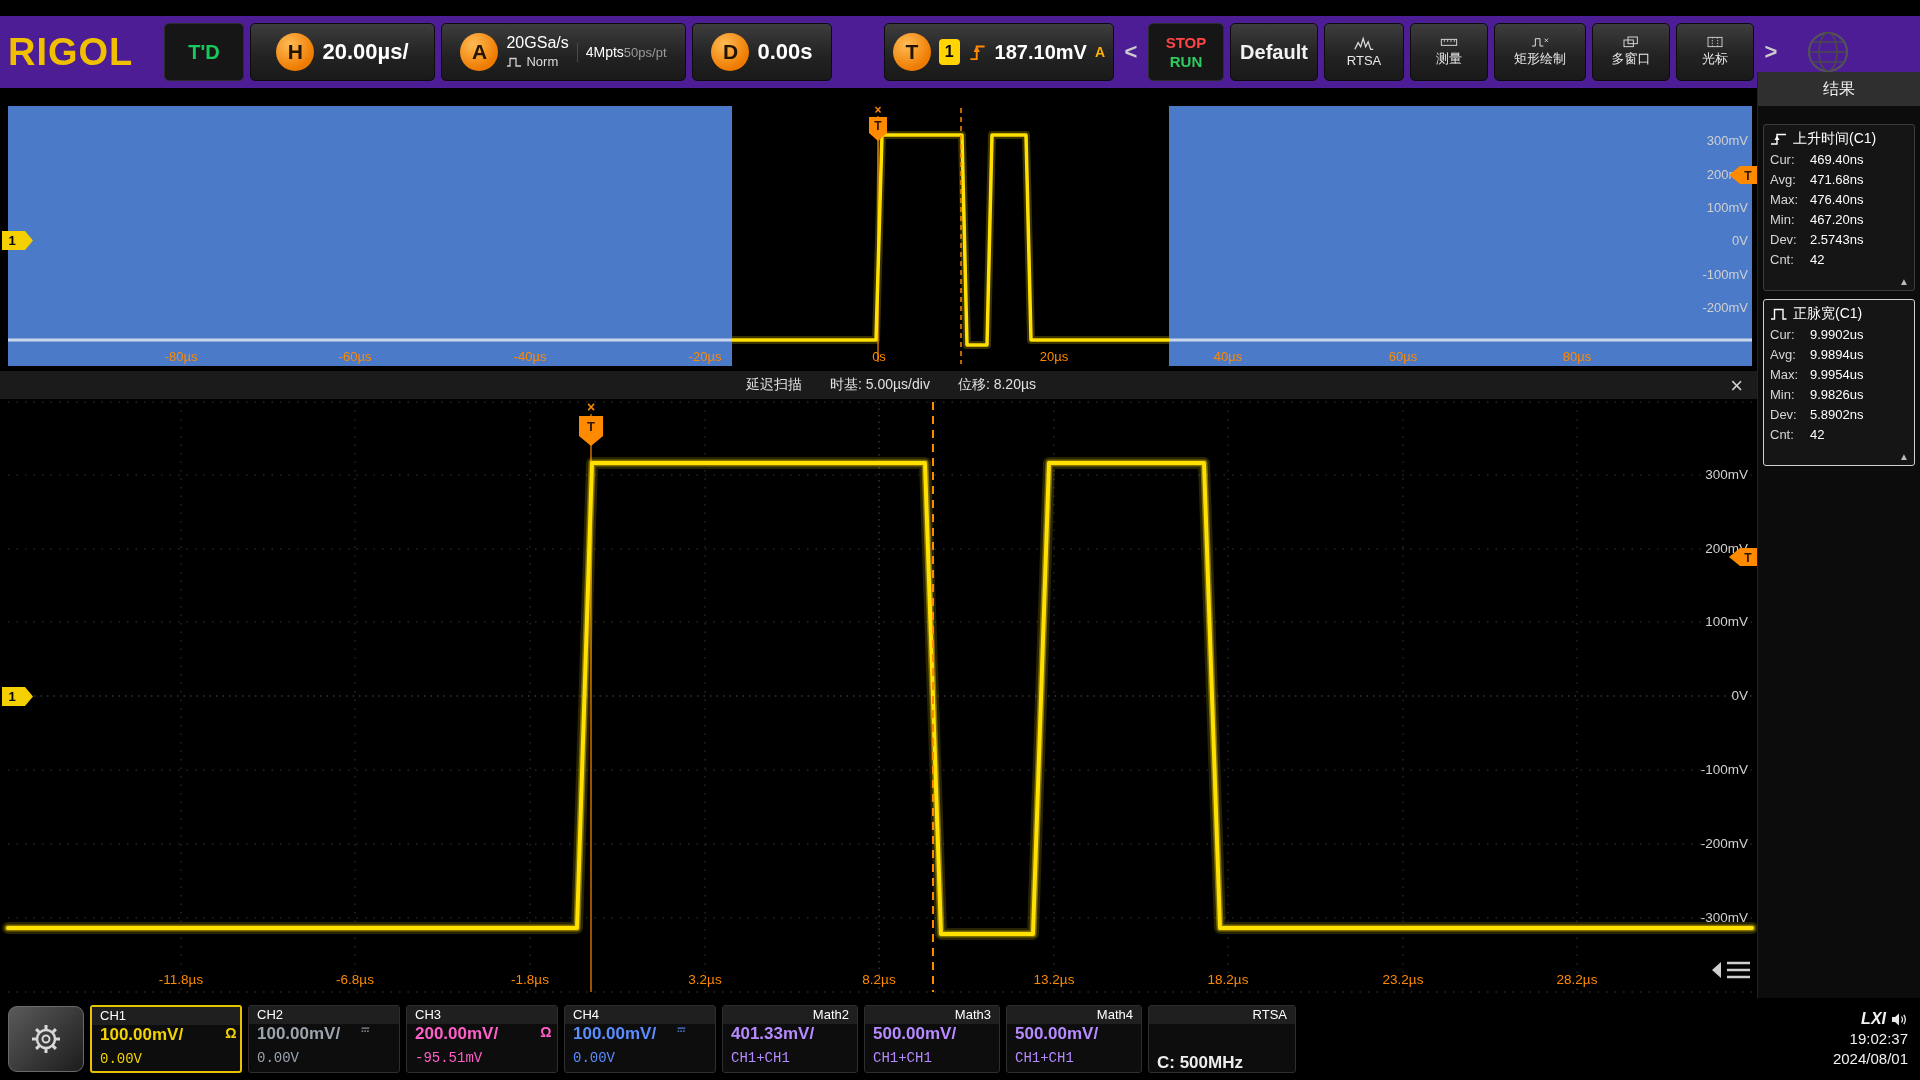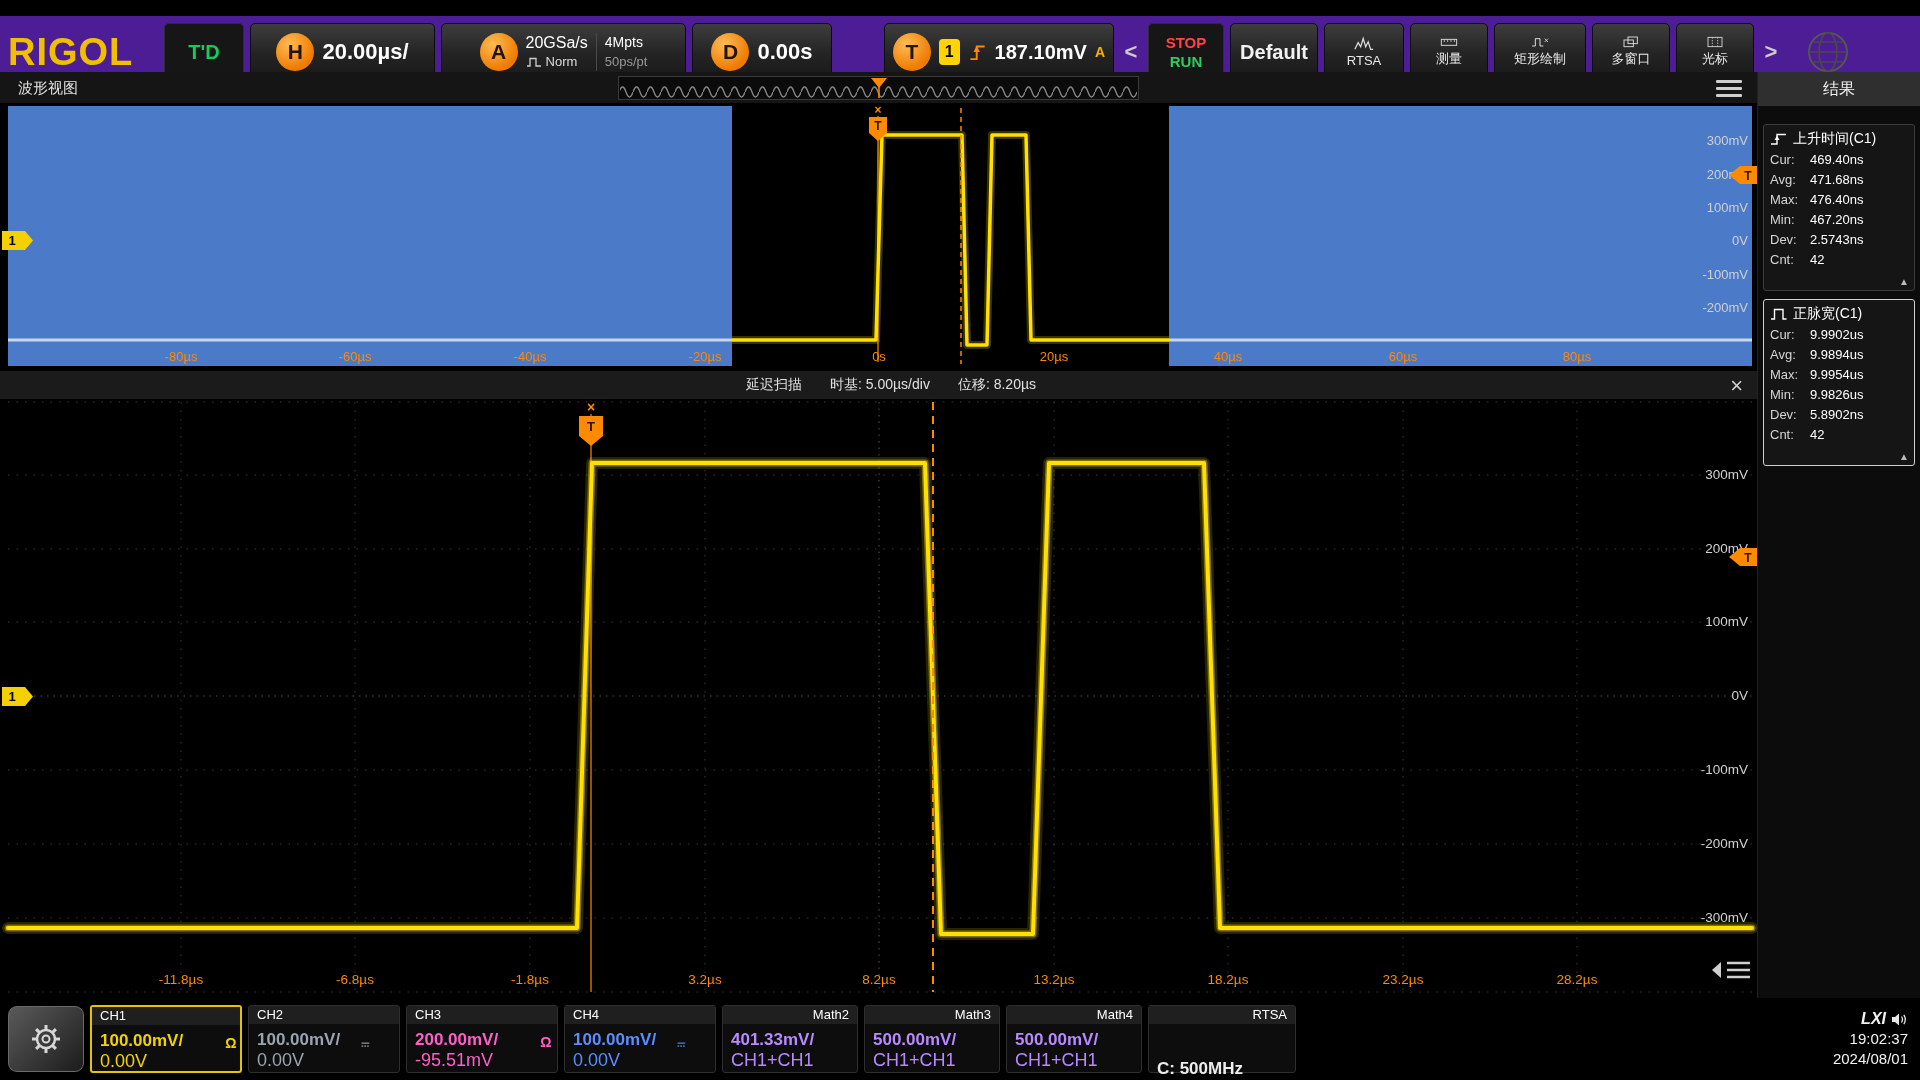--- a/index.html
+++ b/index.html
@@ -17,21 +17,21 @@
              justify-content:center; gap:8px; padding:12px 8px; flex:none; }
   .tb-dark { background:#161616; border:1px solid #2d2d2d; }
   .td-label { color:#17c95e; font-size:20px; font-weight:bold; }
   .badge { width:38px; height:38px; border-radius:50%; flex:none;
            background:radial-gradient(circle at 35% 30%, #ffbb55, #ee7b00 70%);
            color:#241300; font-weight:bold; font-size:21px; display:flex; align-items:center; justify-content:center; }
   .tb-big { color:#fff; font-size:22px; font-weight:bold; }
   .acq-col { display:flex; flex-direction:column; line-height:19px; }
   .acq-col .l1 { color:#fff; font-size:16px; }
   .acq-col .l2 { color:#ddd; font-size:13px; display:flex; align-items:center; gap:4px; }
-  .acq-col2 { display:flex; flex-direction:column; line-height:19px; border-left:1px solid #4a4a4a; padding-left:8px; }
+  .acq-col2 { display:flex; line-height:19px; border-left:1px solid #4a4a4a; padding-left:8px; }
   .acq-col2 .l1 { color:#fff; font-size:14px; }
   .acq-col2 .l2 { color:#999; font-size:13px; }
   .trg-src { width:26px; height:26px; background:#ffd400; border-radius:4px; color:#000;
              font-weight:bold; font-size:16px; display:flex; align-items:center; justify-content:center; }
   .trg-lvl { color:#fff; font-size:20px; font-weight:bold; }
   .trg-coup { color:#ffb000; font-size:14px; font-weight:bold; align-self:flex-start; margin-top:8px; }
   .chev { width:22px; color:#ccc; font-size:22px; font-weight:bold; text-align:center; flex:none; cursor:pointer; }
   .stoprun { flex-direction:column; gap:0; line-height:19px; width:76px; }
   .stop-t { color:#ff4545; font-weight:bold; font-size:15px; }
   .run-t { color:#2ecc5e; font-weight:bold; font-size:15px; }
@@ -74,22 +74,22 @@
   .settings-tile { width:76px; height:66px; border-radius:9px; flex:none;
                    background:linear-gradient(135deg,#5a5a5a,#1c1c1c); border:1px solid #6a6a6a;
                    display:flex; align-items:center; justify-content:center; cursor:pointer; }
   .ch-tile { width:152px; height:68px; background:#0d0d0d; border:1px solid #2e2e2e; border-radius:3px;
              position:relative; padding:0 8px 2px; flex:none; cursor:pointer; }
   .ch-tile.selected { border:2px solid #e6c300; }
   .m-tile { width:136px; }
   .r-tile { width:148px; }
   .tile-head { height:18px; line-height:18px; font-size:13px; color:#fff; background:#1f1f1f; margin:0 -8px; padding:0 8px; }
   .tile-head.right { text-align:right; }
-  .tile-line1 { display:flex; align-items:flex-end; gap:21px; font-size:17px; font-weight:bold; height:26px; }
-  .tile-line2 { font-size:18px; height:20px; }
+  .tile-line1 { display:flex; align-items:flex-start; gap:21px; font-size:17px; font-weight:bold; height:26px; }
+  .tile-line2 { font-size:14px; height:20px;font-family:Liberation Mono, monospace; }
   .c1 { color:#f2d300; } .c2 { color:#9aa4ae; } .c3 { color:#ff5fc8; } .c4 { color:#5b8dff; }
   .cm { color:#b78aff; } .cr1 { color:#ededed;margin-top:29px; } .cr2 { color:#cfcfcf; }
   .imped { font-size:14px; }
   .clock { margin-left:auto; text-align:right; color:#f2f2f2; font-size:15px; line-height:20px; padding-right:4px; }
   .lxi-row { display:flex; align-items:center; justify-content:flex-end; gap:5px; }
   .lxi { font-weight:bold; font-style:italic; font-size:16px; }
 </style>
 </head>
 <body>
 
@@ -196,40 +196,20 @@
 
     <div class="globe-wrap">
       <svg width="48" height="48" viewBox="0 0 48 48">
         <circle cx="24" cy="24" r="19" fill="none" stroke="#555" stroke-width="2"></circle>
         <ellipse cx="24" cy="24" rx="9" ry="19" fill="none" stroke="#4a4a4a" stroke-width="1.5"></ellipse>
         <path d="M5,24 H43 M8,14 H40 M8,34 H40" stroke="#4a4a4a" stroke-width="1.5" fill="none"></path>
       </svg>
     </div>
   </header>
 
-  <div class="wv-header">
-    <span class="wv-title">波形视图</span>
-    <div class="nav-strip">
-      <svg width="519" height="22" viewBox="0 0 519 22">
-        <defs>
-          <pattern id="navwave" width="14" height="22" patternUnits="userSpaceOnUse">
-            <path d="M0,15 Q3.5,5 7,15 T14,15" fill="none" stroke="#8a8a8a" stroke-width="1.3"></path>
-          </pattern>
-        </defs>
-        <rect x="1" y="1" width="517" height="20" fill="url(#navwave)"></rect>
-        <line x1="260" y1="10" x2="260" y2="21" stroke="#ff8a00" stroke-width="1.5"></line>
-        <polygon points="252,1 268,1 260,11" fill="#ff8a00"></polygon>
-      </svg>
-    </div>
-    <div class="menu-btn">
-      <span></span>
-        <span></span>
-        <span></span>
-    </div>
-  </div>
 
   <div class="overview">
     <svg width="1757" height="266" viewBox="0 0 1757 266">
       <rect x="0" y="0" width="1757" height="266" fill="#000"></rect>
       <rect x="8" y="2" width="724" height="260" fill="#4b7ac8"></rect>
       <rect x="1169" y="2" width="583" height="260" fill="#4b7ac8"></rect>
 
       <g>
         <line x1="8" y1="236" x2="732" y2="236" stroke="#c9d6ea" stroke-width="3"></line>
         <line x1="1169" y1="236" x2="1752" y2="236" stroke="#c9d6ea" stroke-width="3"></line>

